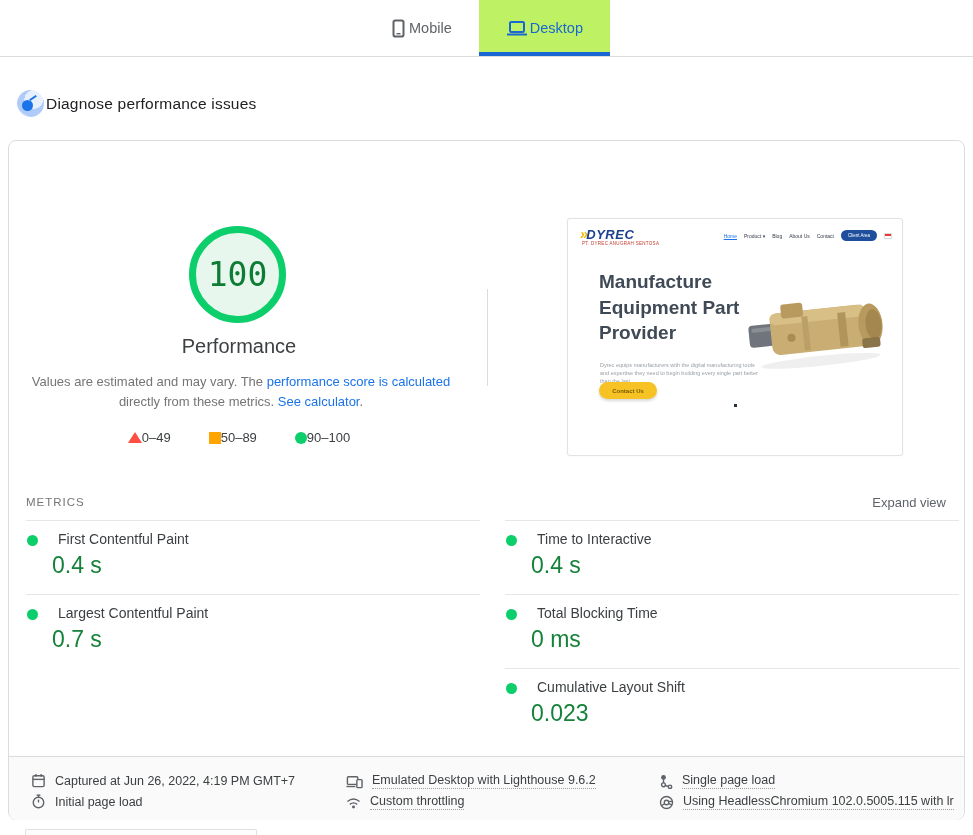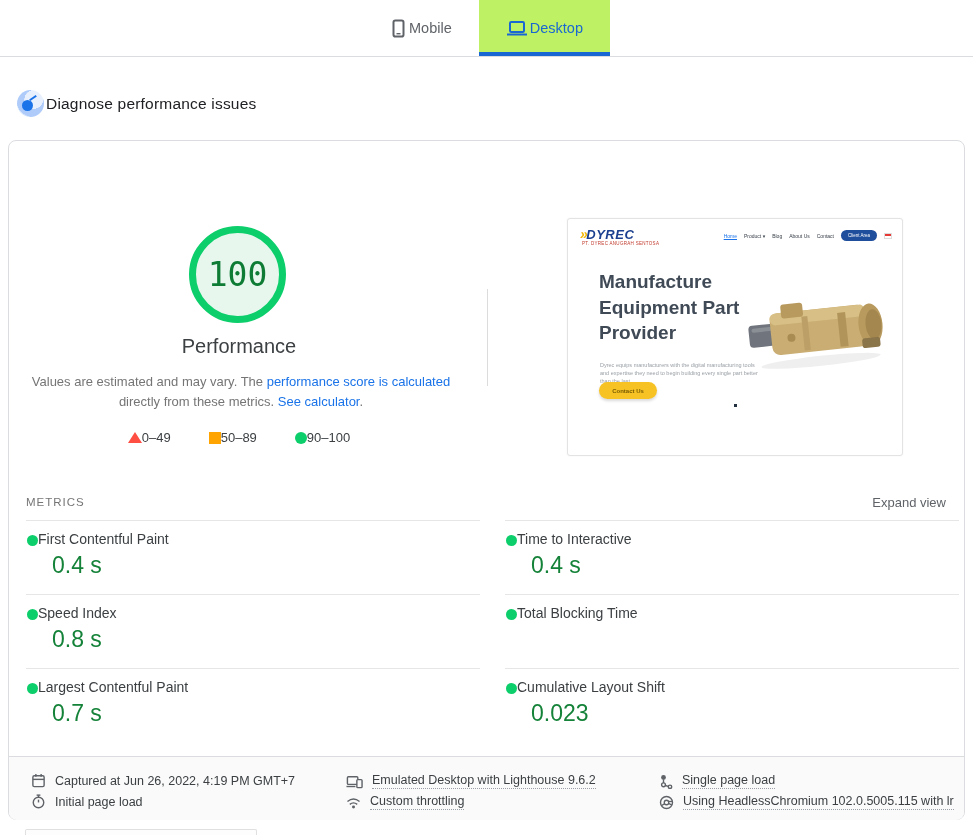--- a/index.html
+++ b/index.html
@@ -50,21 +50,21 @@
   .site-dot { position:absolute; left:166px; top:185px; width:3px; height:3px; background:#22303f; }
   .machinery { position:absolute; left:175px; top:72px; transform:rotate(-6deg); }
 
   
   .metrics-title { position:absolute; left:17px; top:355px; font-size:11.5px; letter-spacing:1px; color:#757575; }
   .expand { position:absolute; right:18px; top:354px; font-size:13px; color:#5f6368; cursor:pointer; }
   .mcol { position:absolute; top:379px; width:454px; }
   .mcol.left { left:17px; } .mcol.right { left:496px; }
   .mrow { height:74px; border-top:1px solid #e6e6e6; padding-top:10px; position:relative; }
   .mdot { position:absolute; left:1px; top:14px; width:11px; height:11px; border-radius:50%; background:#0cce6b; }
-  .mlabel { margin-left:12px; font-size:14px; color:#3c4043; }
+  .mlabel { margin-left:32px; font-size:14px; color:#3c4043; }
   .mvalue { margin-left:26px; margin-top:5px; font-size:23px; color:#148238; }
 
   
   .rfooter { position:absolute; left:0; top:615px; width:955px; height:64px; background:#fafafa; border-top:1px solid #dadce0; border-radius:0 0 8px 8px; font-size:12.5px; color:#3c4043; }
   .fitem { position:absolute; display:flex; align-items:center; gap:9px; white-space:nowrap; }
   .fitem svg { flex:0 0 auto; }
   .u { border-bottom:1px dotted #9aa0a6; padding-bottom:1px; }
   .fc1 { left:22px; } .fc2 { left:337px; } .fc3 { left:650px; }
   .fr1 { top:16px; } .fr2 { top:37px; }
   .fc3.fr2 { width:300px; overflow:hidden; }
@@ -169,39 +169,35 @@
   <div class="expand">Expand view</div>
 
   <div class="mcol left">
     <div class="mrow">
       <span class="mdot"></span>
       <div class="mlabel">First Contentful Paint</div>
       <div class="mvalue">0.4 s</div>
     </div>
     <div class="mrow">
       <span class="mdot"></span>
-      <div class="mlabel">Speed Index</div>
-      <div class="mvalue">0.8 s</div>
-    </div>
-    <div class="mrow">
-      <span class="mdot"></span>
       <div class="mlabel">Largest Contentful Paint</div>
       <div class="mvalue">0.7 s</div>
     </div>
   </div>
 
   <div class="mcol right">
     <div class="mrow">
       <span class="mdot"></span>
       <div class="mlabel">Time to Interactive</div>
       <div class="mvalue">0.4 s</div>
     </div>
     <div class="mrow">
       <span class="mdot"></span>
       <div class="mlabel">Total Blocking Time</div>
+      <div class="mvalue">0 ms</div>
     </div>
     <div class="mrow">
       <span class="mdot"></span>
       <div class="mlabel">Cumulative Layout Shift</div>
       <div class="mvalue">0.023</div>
     </div>
   </div>
 
   <div class="rfooter">
     <div class="fitem fc1 fr1">

